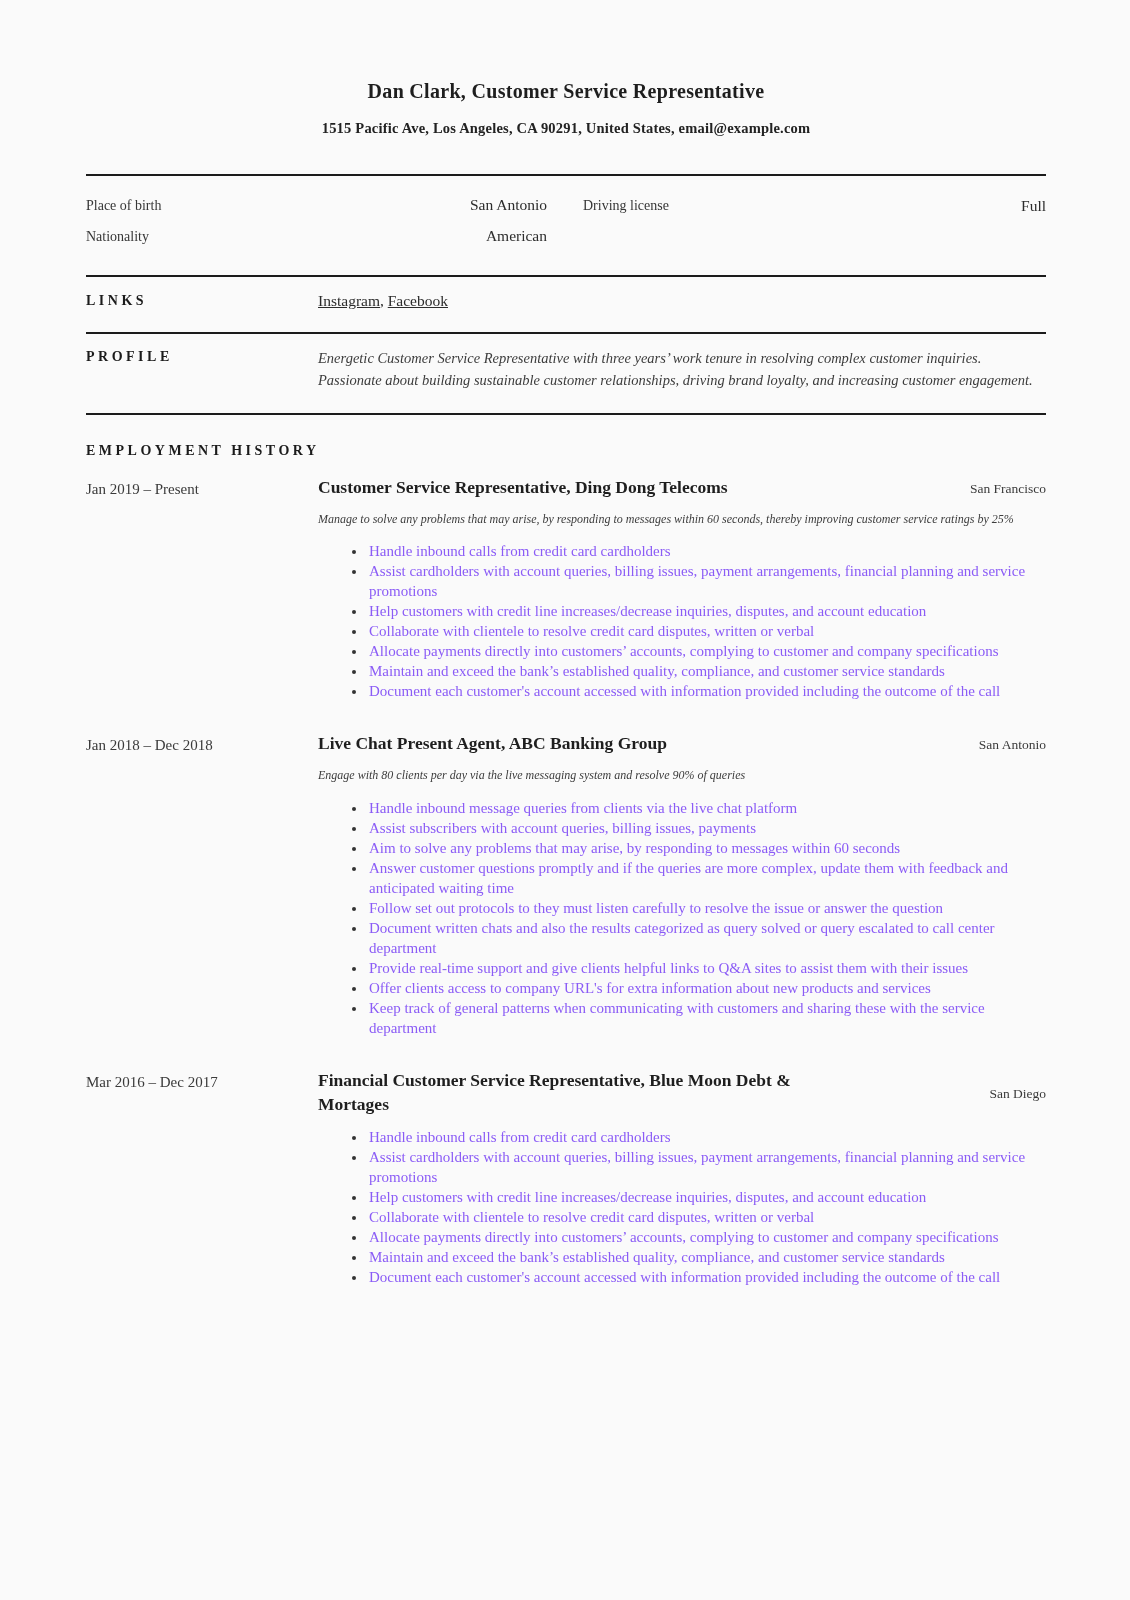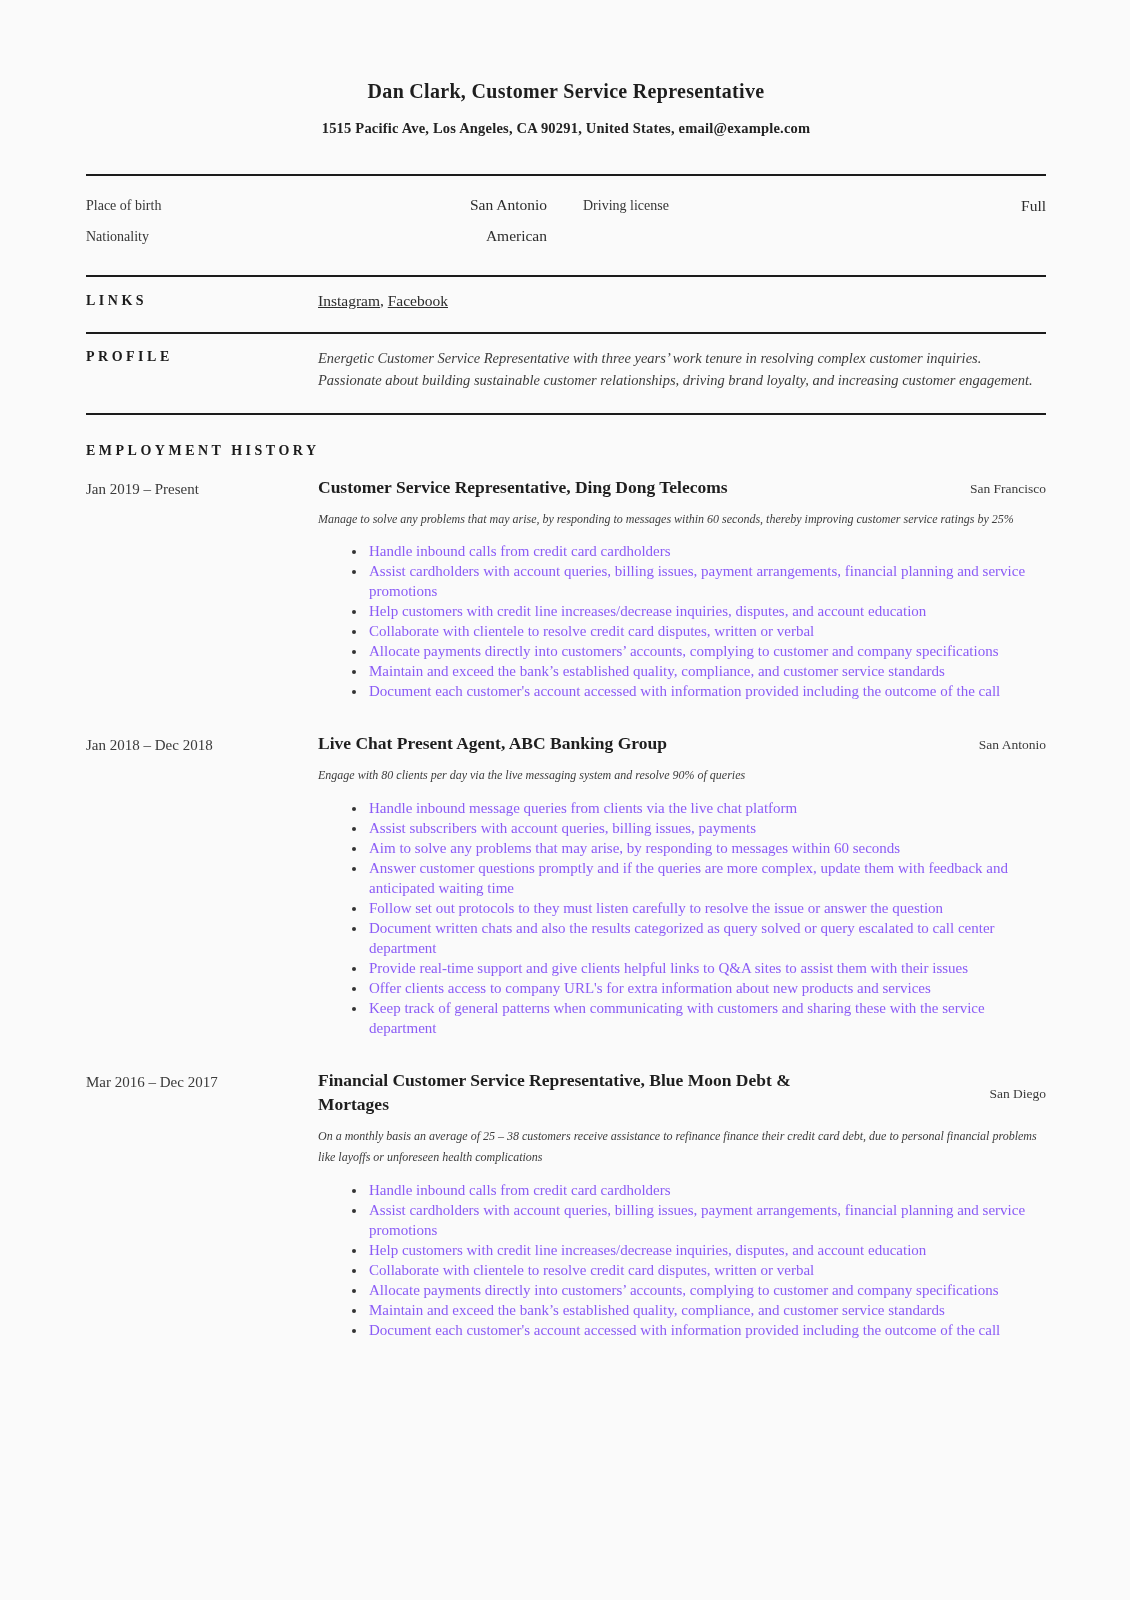--- a/index.html
+++ b/index.html
@@ -181,21 +181,20 @@
     </div>
   </div>
 
   <div class="job">
     <div class="job-dates">Mar 2016 – Dec 2017</div>
     <div class="job-main">
       <div class="job-title-row">
         <h3 class="job-title">Financial Customer Service Representative, Blue Moon Debt &amp; Mortages</h3>
         <span class="job-location">San Diego</span>
       </div>
-      <p class="job-summary">On a monthly basis an average of 25 – 38 customers receive assistance to refinance finance their credit card debt, due to personal financial problems like layoffs or unforeseen health complications</p>
       <ul class="job-bullets">
               <li>Handle inbound calls from credit card cardholders</li>
               <li>Assist cardholders with account queries, billing issues, payment arrangements, financial planning and service promotions</li>
               <li>Help customers with credit line increases/decrease inquiries, disputes, and account education</li>
               <li>Collaborate with clientele to resolve credit card disputes, written or verbal</li>
               <li>Allocate payments directly into customers’ accounts, complying to customer and company specifications</li>
               <li>Maintain and exceed the bank’s established quality, compliance, and customer service standards</li>
               <li>Document each customer's account accessed with information provided including the outcome of the call</li>
             </ul>
     </div>

